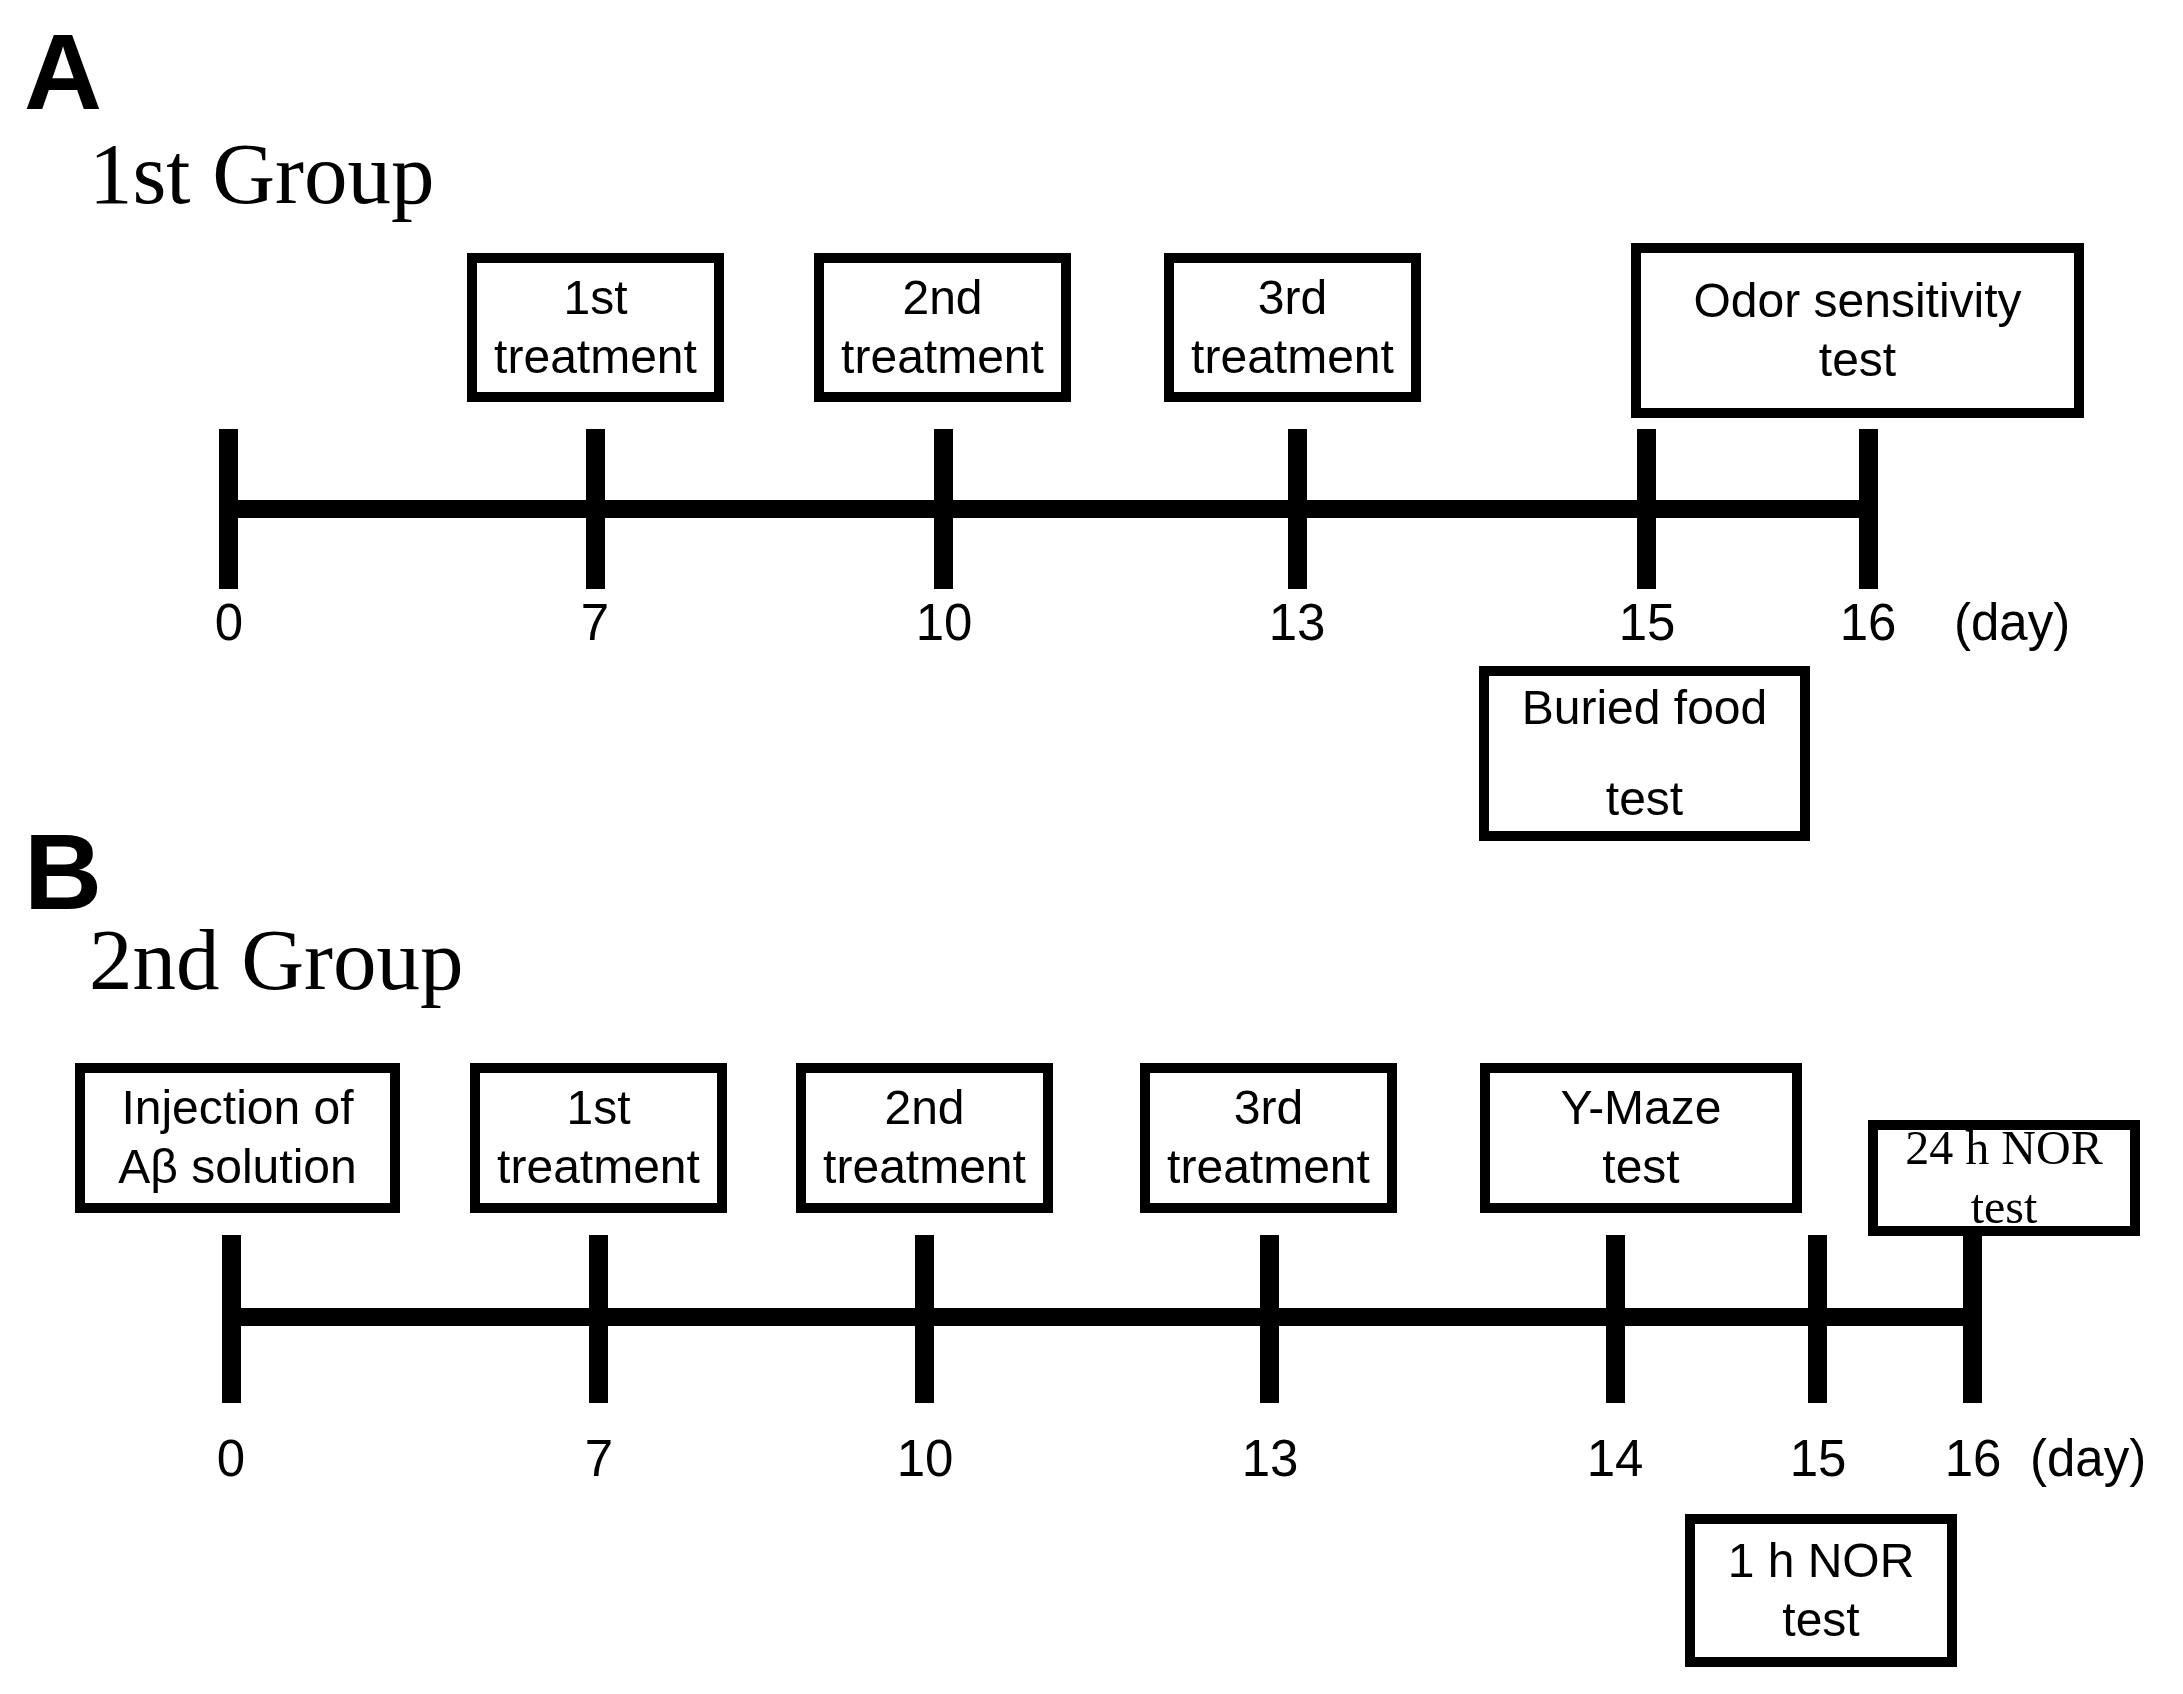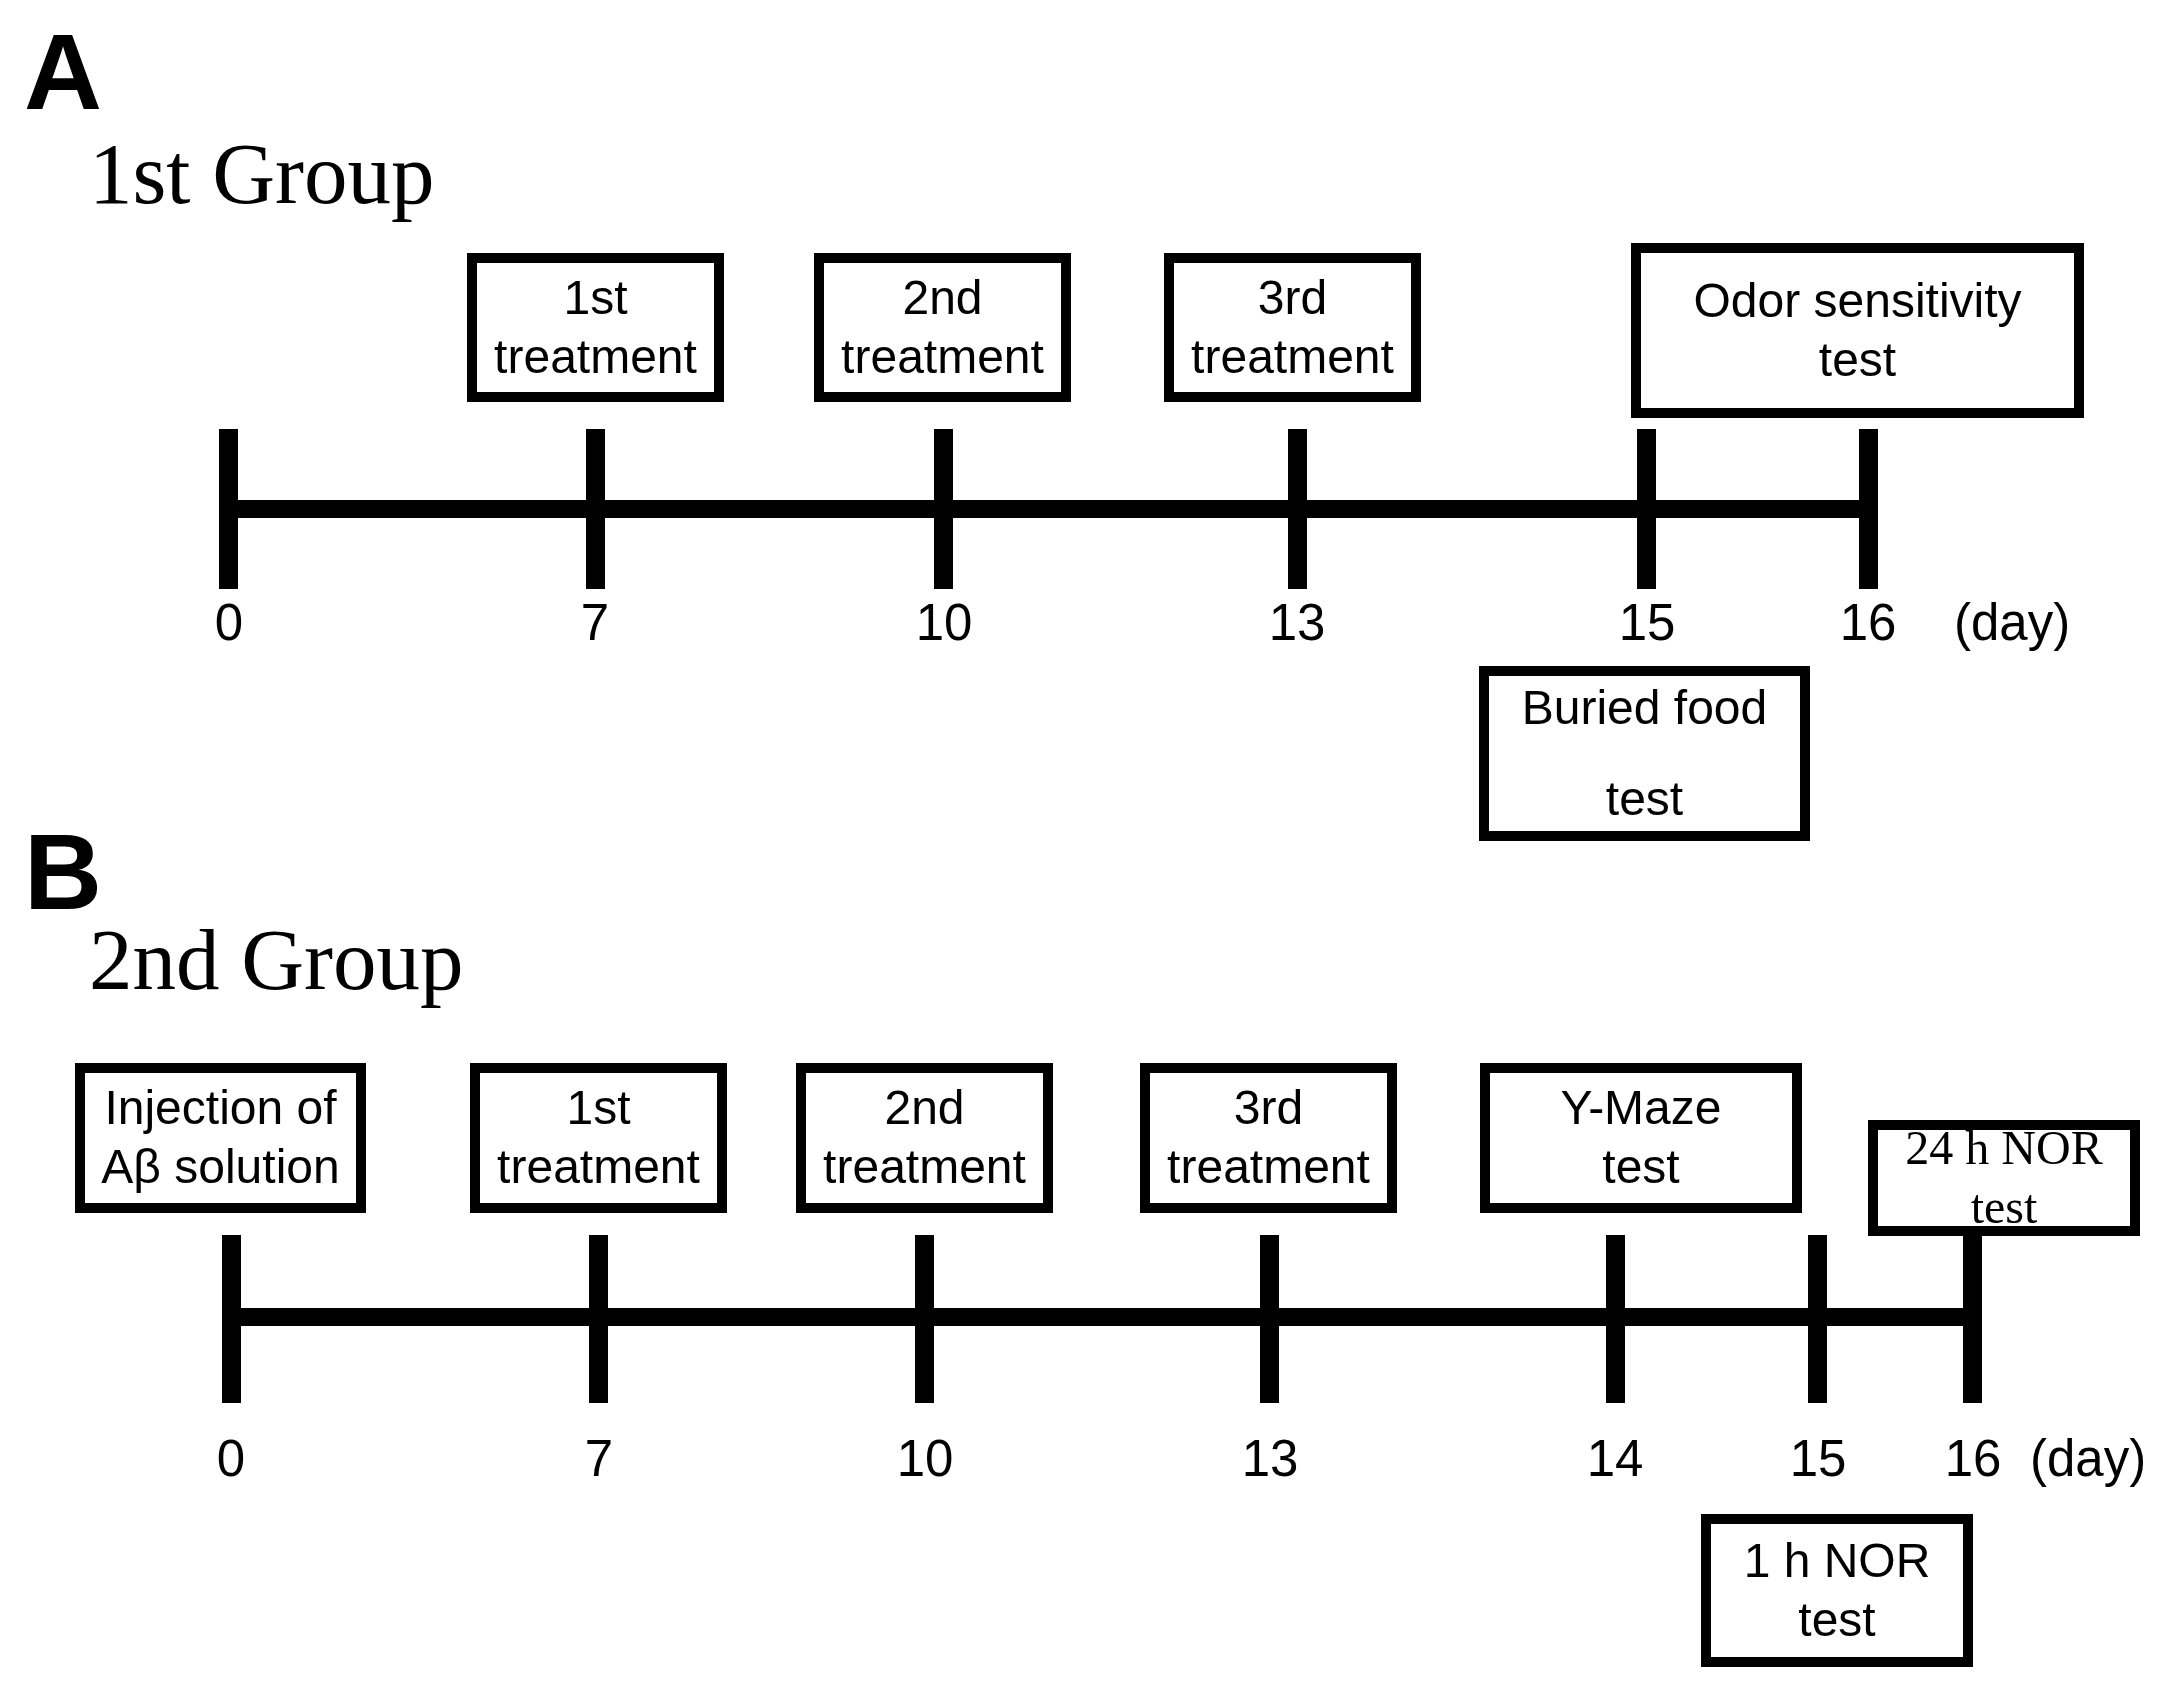--- a/index.html
+++ b/index.html
@@ -130,21 +130,21 @@
         <div class="day-label" style="left: 849px; top: 1433px;">10</div>
         <div class="tick" style="left: 1260px; top: 1235px; width: 19px; height: 168px; background: rgb(0, 0, 0);"></div>
         <div class="day-label" style="left: 1194px; top: 1433px;">13</div>
         <div class="tick" style="left: 1606px; top: 1235px; width: 19px; height: 168px; background: rgb(0, 0, 0);"></div>
         <div class="day-label" style="left: 1539px; top: 1433px;">14</div>
         <div class="tick" style="left: 1808px; top: 1235px; width: 19px; height: 168px; background: rgb(0, 0, 0);"></div>
         <div class="day-label" style="left: 1742px; top: 1433px;">15</div>
         <div class="tick" style="left: 1963px; top: 1235px; width: 19px; height: 168px; background: rgb(0, 0, 0);"></div>
         <div class="day-label" style="left: 1897px; top: 1433px;">16</div>
         <div class="unit-label" style="left: 2030px; top: 1433px;">(day)</div>
-        <div class="event-box" style="left: 75px; top: 1063px; width: 291px; height: 150px; border-color: rgb(0, 0, 0);">
+        <div class="event-box" style="left: 75px; top: 1063px; width: 325px; height: 150px; border-color: rgb(0, 0, 0);">
           <span class="box-line">Injection of</span>
           <span class="box-line">Aβ solution</span>
         </div>
         <div class="event-box" style="left: 470px; top: 1063px; width: 257px; height: 150px; border-color: rgb(0, 0, 0);">
           <span class="box-line">1st</span>
           <span class="box-line">treatment</span>
         </div>
         <div class="event-box" style="left: 796px; top: 1063px; width: 257px; height: 150px; border-color: rgb(0, 0, 0);">
           <span class="box-line">2nd</span>
           <span class="box-line">treatment</span>
@@ -154,21 +154,21 @@
           <span class="box-line">treatment</span>
         </div>
         <div class="event-box" style="left: 1480px; top: 1063px; width: 322px; height: 150px; border-color: rgb(0, 0, 0);">
           <span class="box-line">Y-Maze</span>
           <span class="box-line">test</span>
         </div>
         <div class="event-box" style="left: 1868px; top: 1120px; width: 272px; height: 116px; border-color: rgb(0, 0, 0); font-family: Liberation Serif, serif;">
           <span class="box-line">24 h NOR</span>
           <span class="box-line">test</span>
         </div>
-        <div class="event-box" style="left: 1685px; top: 1514px; width: 272px; height: 153px; border-color: rgb(0, 0, 0); margin-left: 16px;">
+        <div class="event-box" style="left: 1685px; top: 1514px; width: 272px; height: 153px; border-color: rgb(0, 0, 0);">
           <span class="box-line">1 h NOR</span>
           <span class="box-line">test</span>
         </div>
       </div>
   </section>
 
 </div>
 
 
 </body></html>

